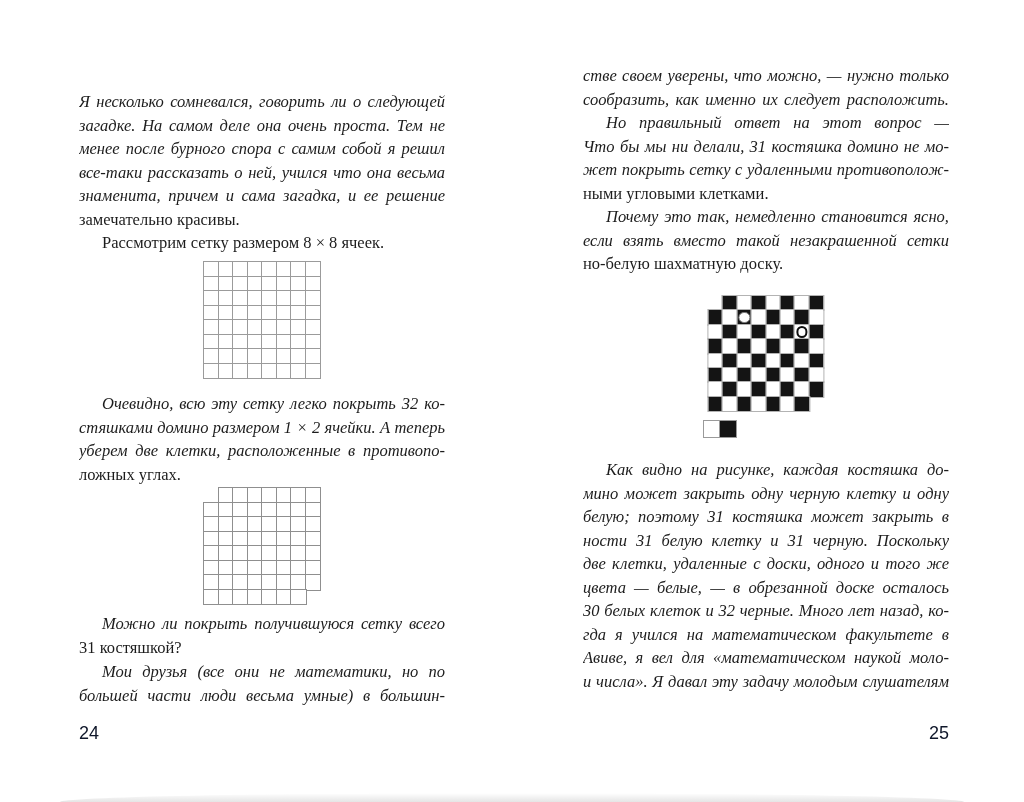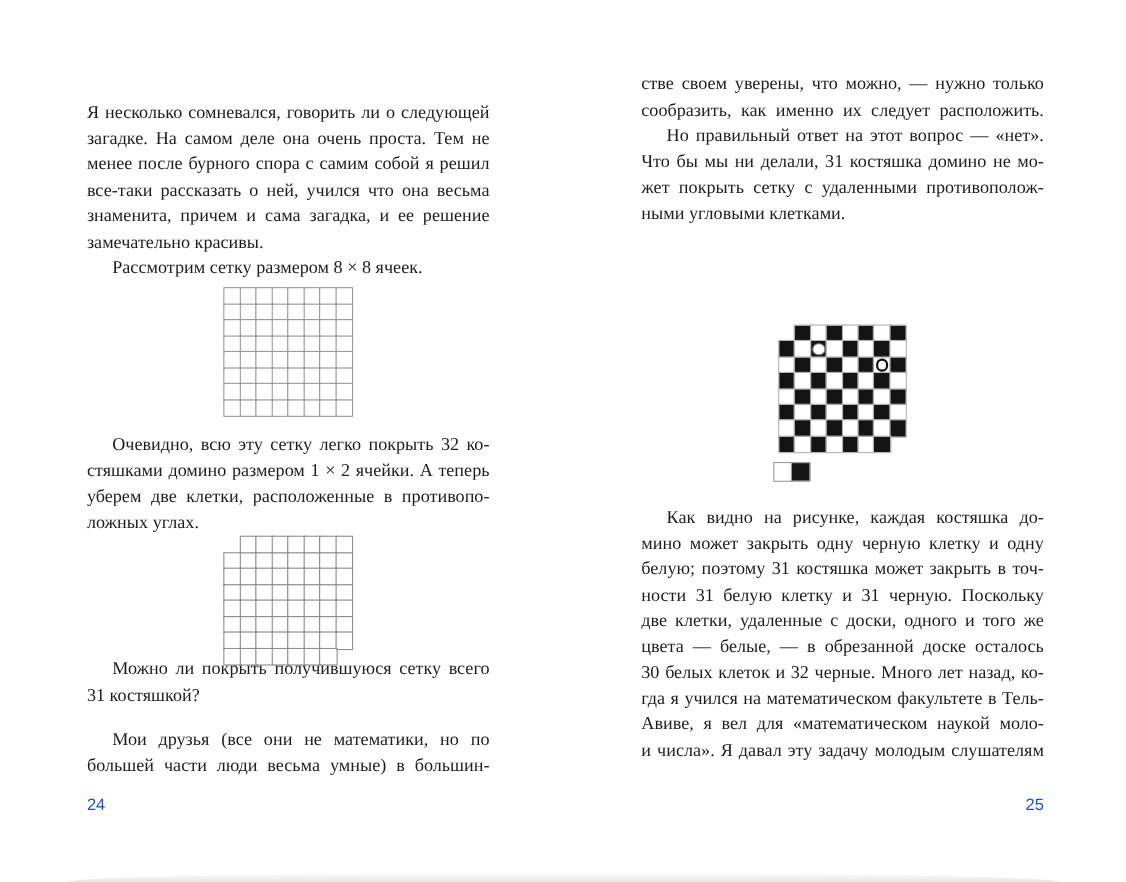--- a/index.html
+++ b/index.html
@@ -30,26 +30,27 @@
     line-height:23.5px;
     height:23.5px;
     text-align:left;
     white-space:nowrap;
   }
   .para .line.just{
     text-align:justify;
     text-align-last:justify;
     white-space:normal;
     overflow:hidden;
+    font-style:italic;
   }
   .para .line.ind{text-indent:23px;}
   .folio{
     font-family:"Liberation Sans", sans-serif;
-    font-size:15px;
-    color:#1d4ed8;
+    font-size:18px;
+    color:#0f172a;
   }
   .folio.right{text-align:right;}
   .figure{position:absolute;}
   .figure.centered{left:50%;transform:translateX(-50%);}
   .fcell{position:absolute;box-sizing:border-box;}
   .marker{
     position:absolute;border-radius:50%;
     background:#ffffff;box-sizing:border-box;
   }
   .marker.disc{border:1.5px solid #7a7a7a;}
@@ -213,21 +214,21 @@
         <div class="fcell" style="left: 101.5px; top: 87px; width: 14.5px; height: 14.5px; outline: rgb(143, 143, 143) solid 1px; background: rgb(255, 255, 255);"></div>
         <div class="fcell" style="left: 0px; top: 101.5px; width: 14.5px; height: 14.5px; outline: rgb(143, 143, 143) solid 1px; background: rgb(255, 255, 255);"></div>
         <div class="fcell" style="left: 14.5px; top: 101.5px; width: 14.5px; height: 14.5px; outline: rgb(143, 143, 143) solid 1px; background: rgb(255, 255, 255);"></div>
         <div class="fcell" style="left: 29px; top: 101.5px; width: 14.5px; height: 14.5px; outline: rgb(143, 143, 143) solid 1px; background: rgb(255, 255, 255);"></div>
         <div class="fcell" style="left: 43.5px; top: 101.5px; width: 14.5px; height: 14.5px; outline: rgb(143, 143, 143) solid 1px; background: rgb(255, 255, 255);"></div>
         <div class="fcell" style="left: 58px; top: 101.5px; width: 14.5px; height: 14.5px; outline: rgb(143, 143, 143) solid 1px; background: rgb(255, 255, 255);"></div>
         <div class="fcell" style="left: 72.5px; top: 101.5px; width: 14.5px; height: 14.5px; outline: rgb(143, 143, 143) solid 1px; background: rgb(255, 255, 255);"></div>
         <div class="fcell" style="left: 87px; top: 101.5px; width: 14.5px; height: 14.5px; outline: rgb(143, 143, 143) solid 1px; background: rgb(255, 255, 255);"></div>
       </div>
 
-    <div class="block para" style="top:596px">
+    <div class="block para" style="top:612px">
         <div class="line just ind">Можно ли покрыть получившуюся сетку всего</div>
         <div class="line">31 костяшкой?</div>
       </div>
 
     <div class="block para" style="top:660px">
         <div class="line just ind">Мои друзья (все они не математики, но по</div>
         <div class="line just">большей части люди весьма умные) в большин-</div>
       </div>
 
     <div class="block folio" style="top:723px">24</div>
@@ -239,20 +240,25 @@
         <div class="line just">сообразить, как именно их следует расположить.</div>
       </div>
 
     <div class="block para" style="top:111px">
         <div class="line just ind">Но правильный ответ на этот вопрос — «нет».</div>
         <div class="line just">Что бы мы ни делали, 31 костяшка домино не мо-</div>
         <div class="line just">жет покрыть сетку с удаленными противополож-</div>
         <div class="line">ными угловыми клетками.</div>
       </div>
 
+    <div class="block para" style="top:205px">
+        <div class="line just ind">Почему это так, немедленно становится ясно,</div>
+        <div class="line just">если взять вместо такой незакрашенной сетки чер-</div>
+        <div class="line">но-белую шахматную доску.</div>
+      </div>
 
     <div class="figure centered" style="top: 296px; width: 115.2px; height: 115.2px;">
         <div class="fcell" style="left: 14.4px; top: 0px; width: 14.4px; height: 14.4px; outline: rgb(179, 179, 179) solid 1px; background: rgb(20, 20, 20);"></div>
         <div class="fcell" style="left: 28.8px; top: 0px; width: 14.4px; height: 14.4px; outline: rgb(179, 179, 179) solid 1px; background: rgb(255, 255, 255);"></div>
         <div class="fcell" style="left: 43.2px; top: 0px; width: 14.4px; height: 14.4px; outline: rgb(179, 179, 179) solid 1px; background: rgb(20, 20, 20);"></div>
         <div class="fcell" style="left: 57.6px; top: 0px; width: 14.4px; height: 14.4px; outline: rgb(179, 179, 179) solid 1px; background: rgb(255, 255, 255);"></div>
         <div class="fcell" style="left: 72px; top: 0px; width: 14.4px; height: 14.4px; outline: rgb(179, 179, 179) solid 1px; background: rgb(20, 20, 20);"></div>
         <div class="fcell" style="left: 86.4px; top: 0px; width: 14.4px; height: 14.4px; outline: rgb(179, 179, 179) solid 1px; background: rgb(255, 255, 255);"></div>
         <div class="fcell" style="left: 100.8px; top: 0px; width: 14.4px; height: 14.4px; outline: rgb(179, 179, 179) solid 1px; background: rgb(20, 20, 20);"></div>
         <div class="fcell" style="left: 0px; top: 14.4px; width: 14.4px; height: 14.4px; outline: rgb(179, 179, 179) solid 1px; background: rgb(20, 20, 20);"></div>

